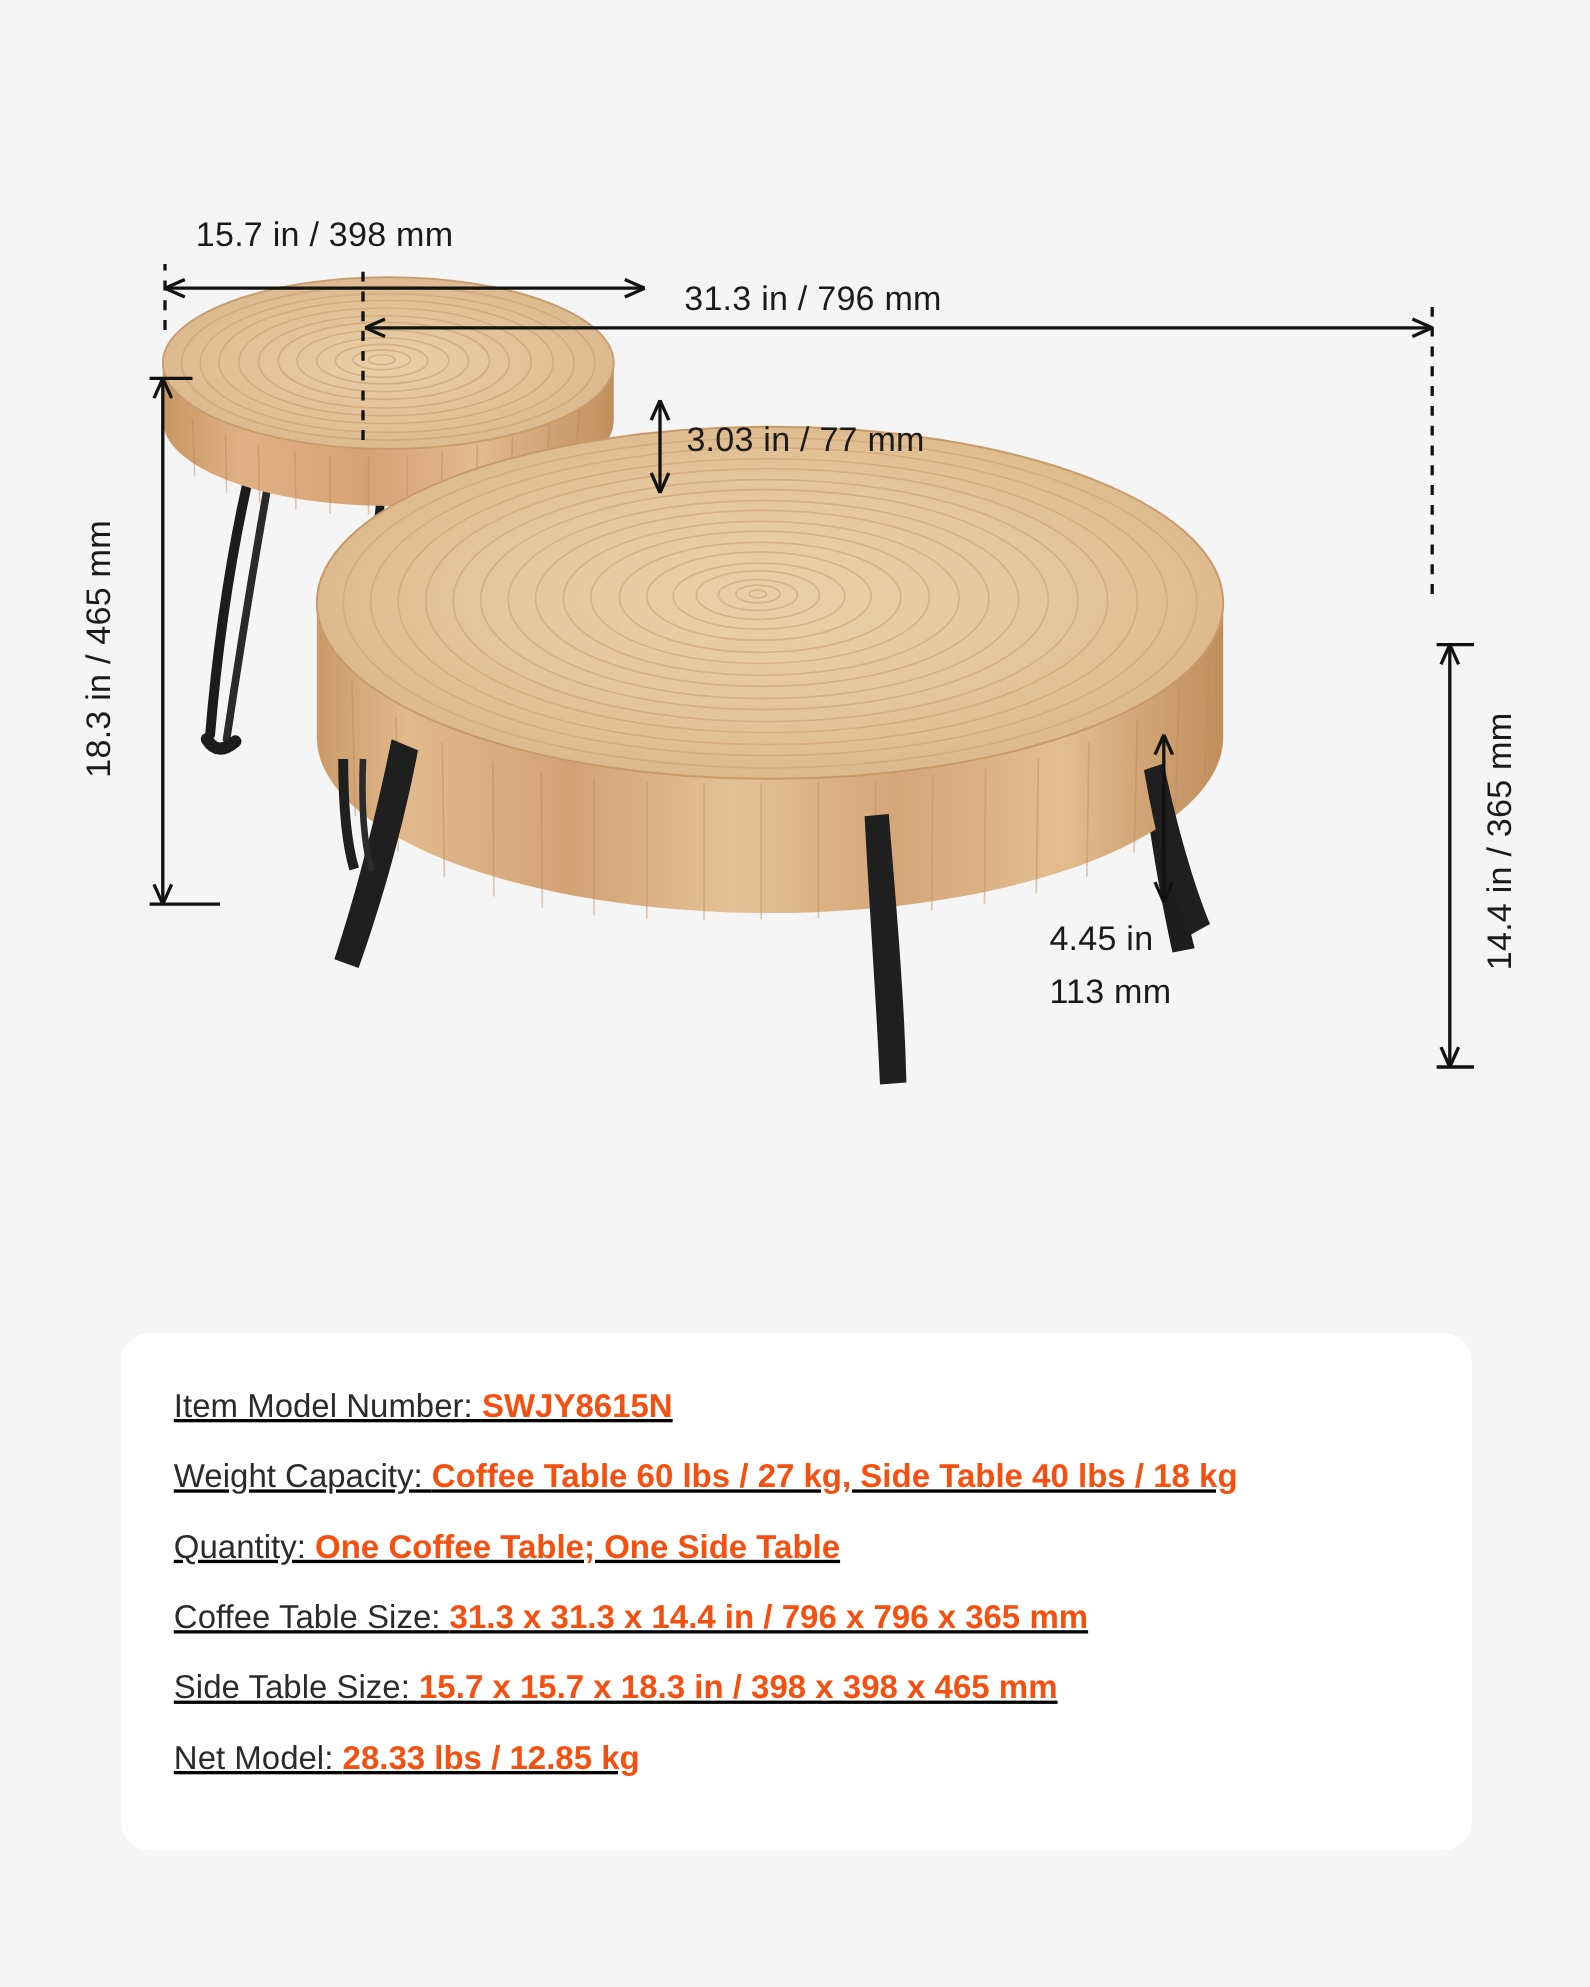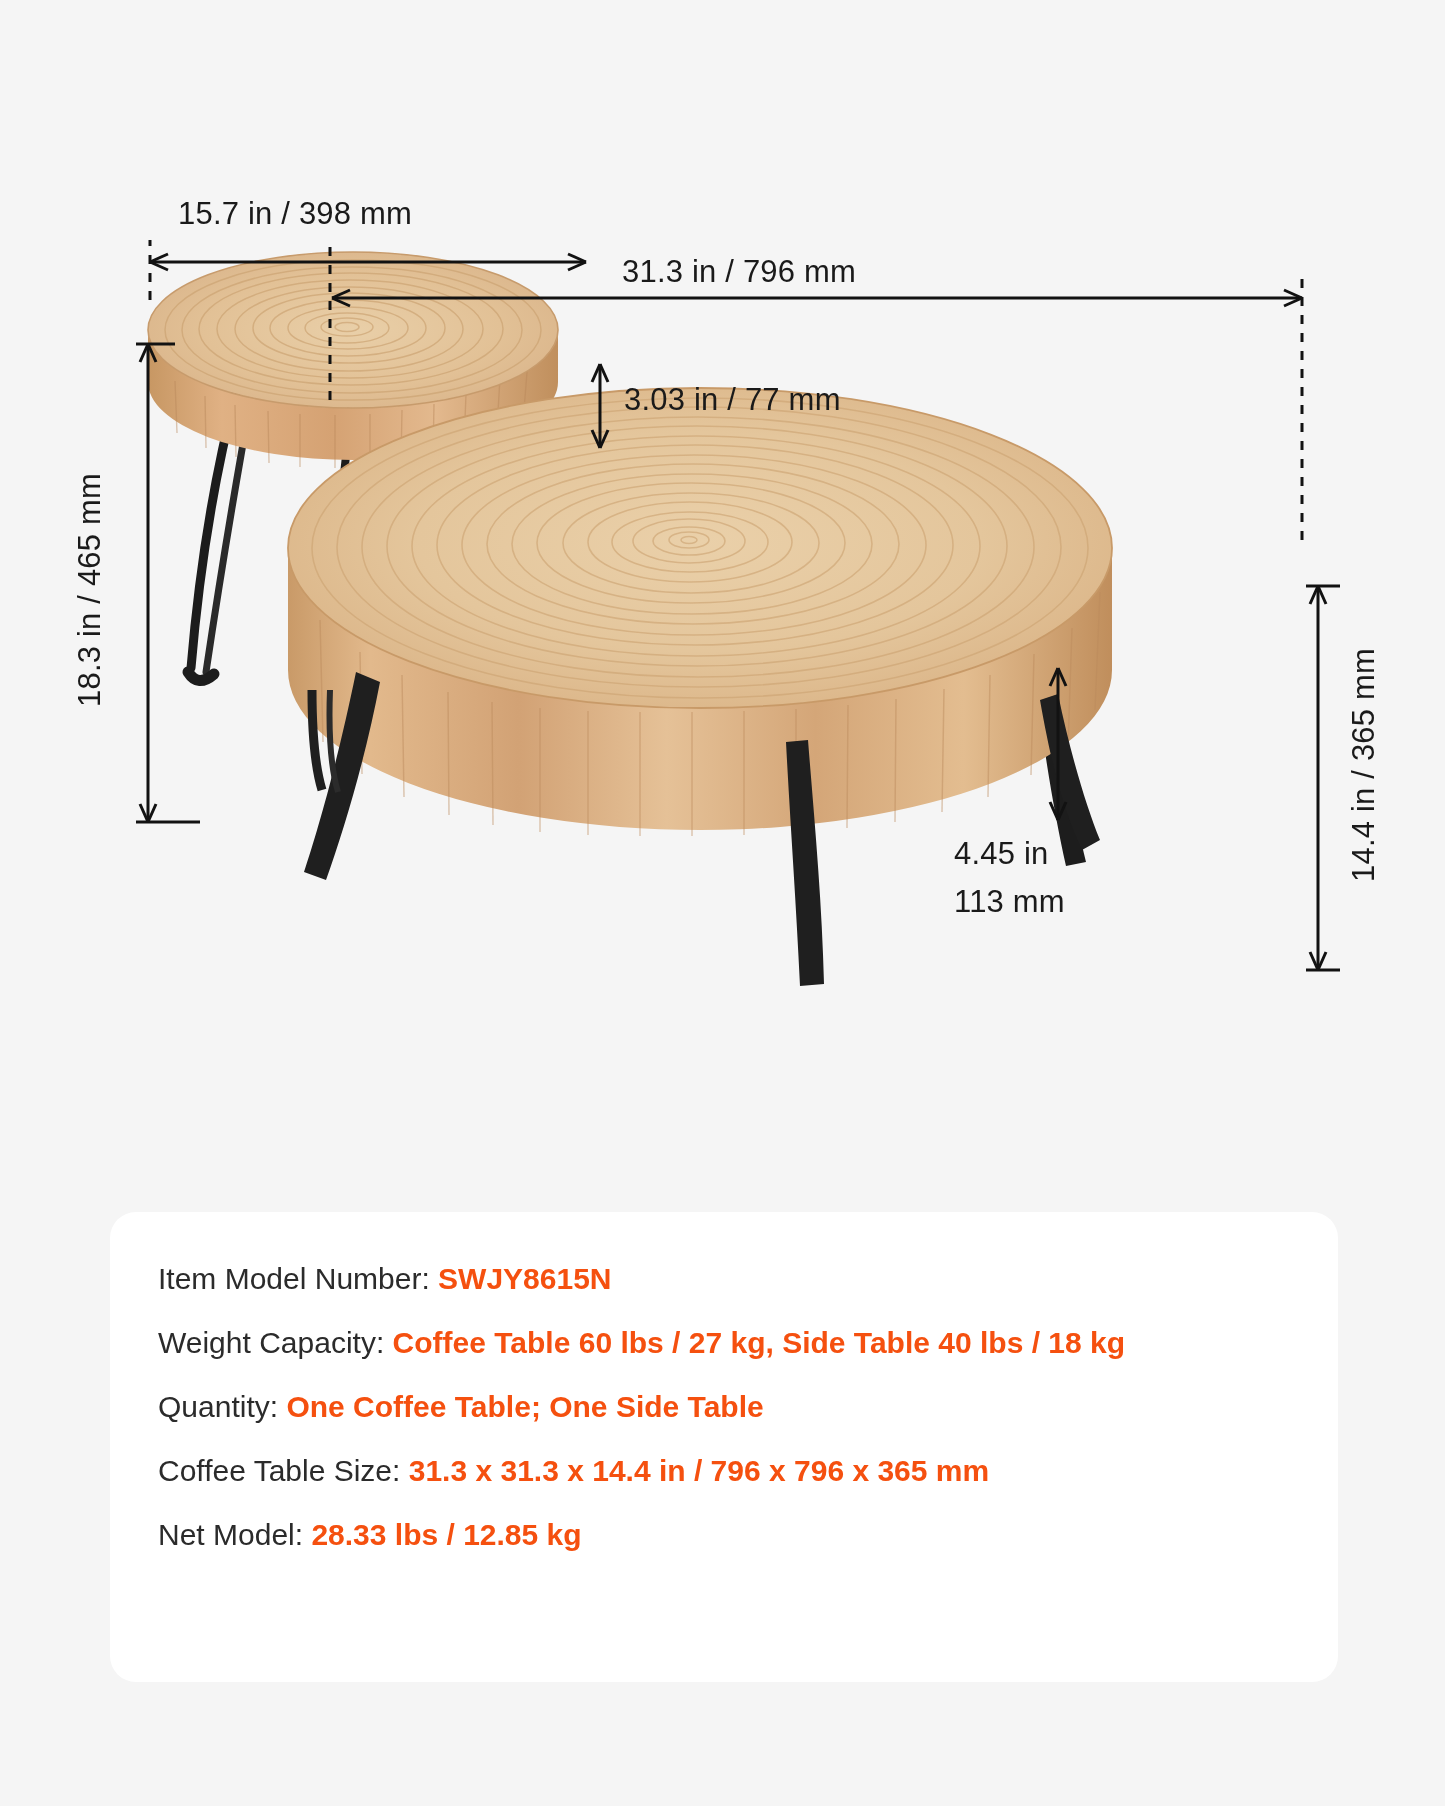--- a/index.html
+++ b/index.html
@@ -52,20 +52,21 @@
   .spec-card {
     position: absolute;
     left: 110px;
     top: 1212px;
     width: 1228px;
     height: 470px;
     background: #ffffff;
     border-radius: 26px;
     box-sizing: border-box;
     padding: 52px 0 0 48px;
+    text-decoration: underline;
   }
   .spec-row {
     font-size: 30px;
     line-height: 1.0;
     margin-bottom: 34px;
     color: #2b2b2b;
     white-space: nowrap;
   }
   .spec-label {
     font-weight: 400;
@@ -286,20 +287,23 @@
     </div>
 
     <div class="spec-row">
       <span class="spec-label">Quantity: </span><span class="spec-value">One Coffee Table; One Side Table</span>
     </div>
 
     <div class="spec-row">
       <span class="spec-label">Coffee Table Size: </span><span class="spec-value">31.3 x 31.3 x 14.4 in / 796 x 796 x 365 mm</span>
     </div>
 
+    <div class="spec-row">
+      <span class="spec-label">Side Table Size: </span><span class="spec-value">15.7 x 15.7 x 18.3 in / 398 x 398 x 465 mm</span>
+    </div>
 
     <div class="spec-row">
       <span class="spec-label">Net Model: </span><span class="spec-value">28.33 lbs / 12.85 kg</span>
     </div>
 
   </div>
 
 </div>
 
 </body></html>

